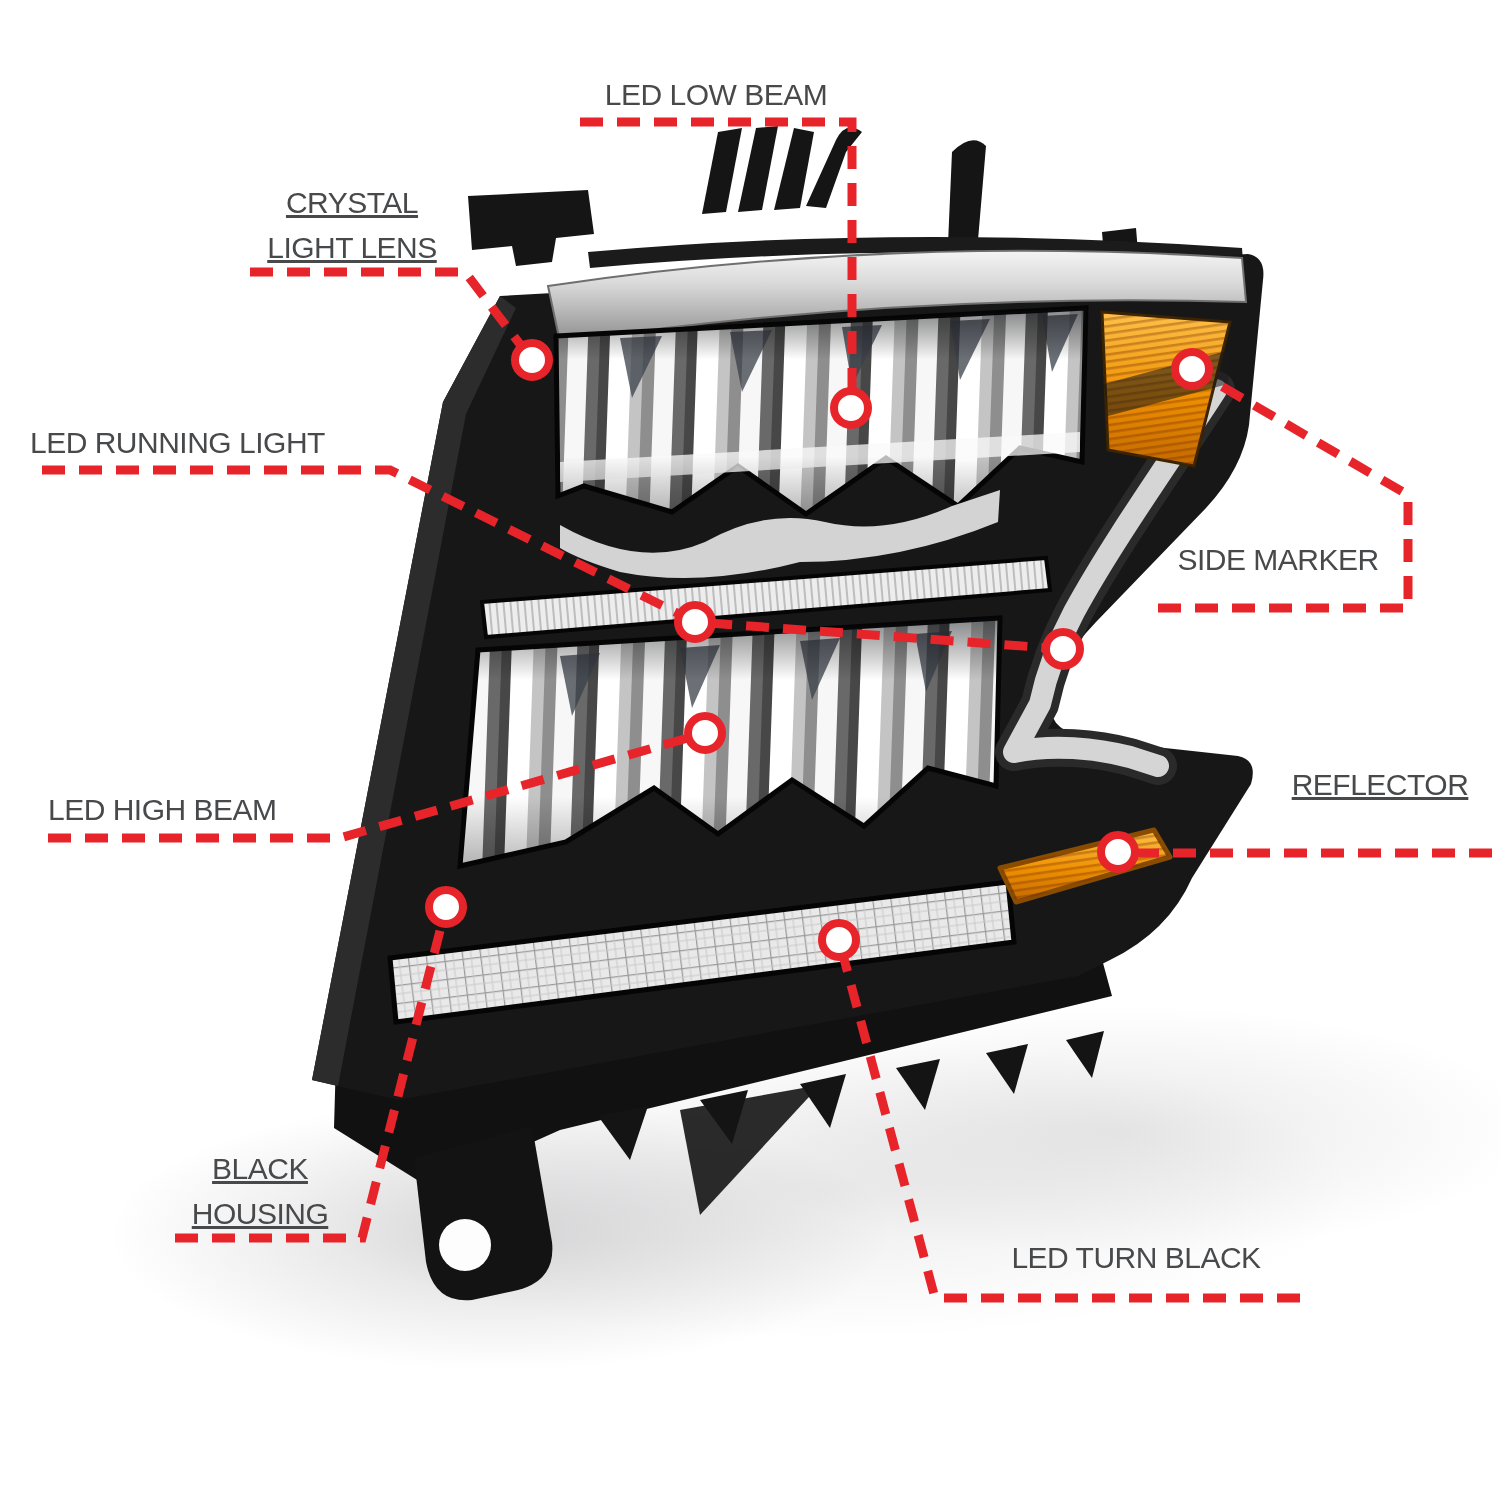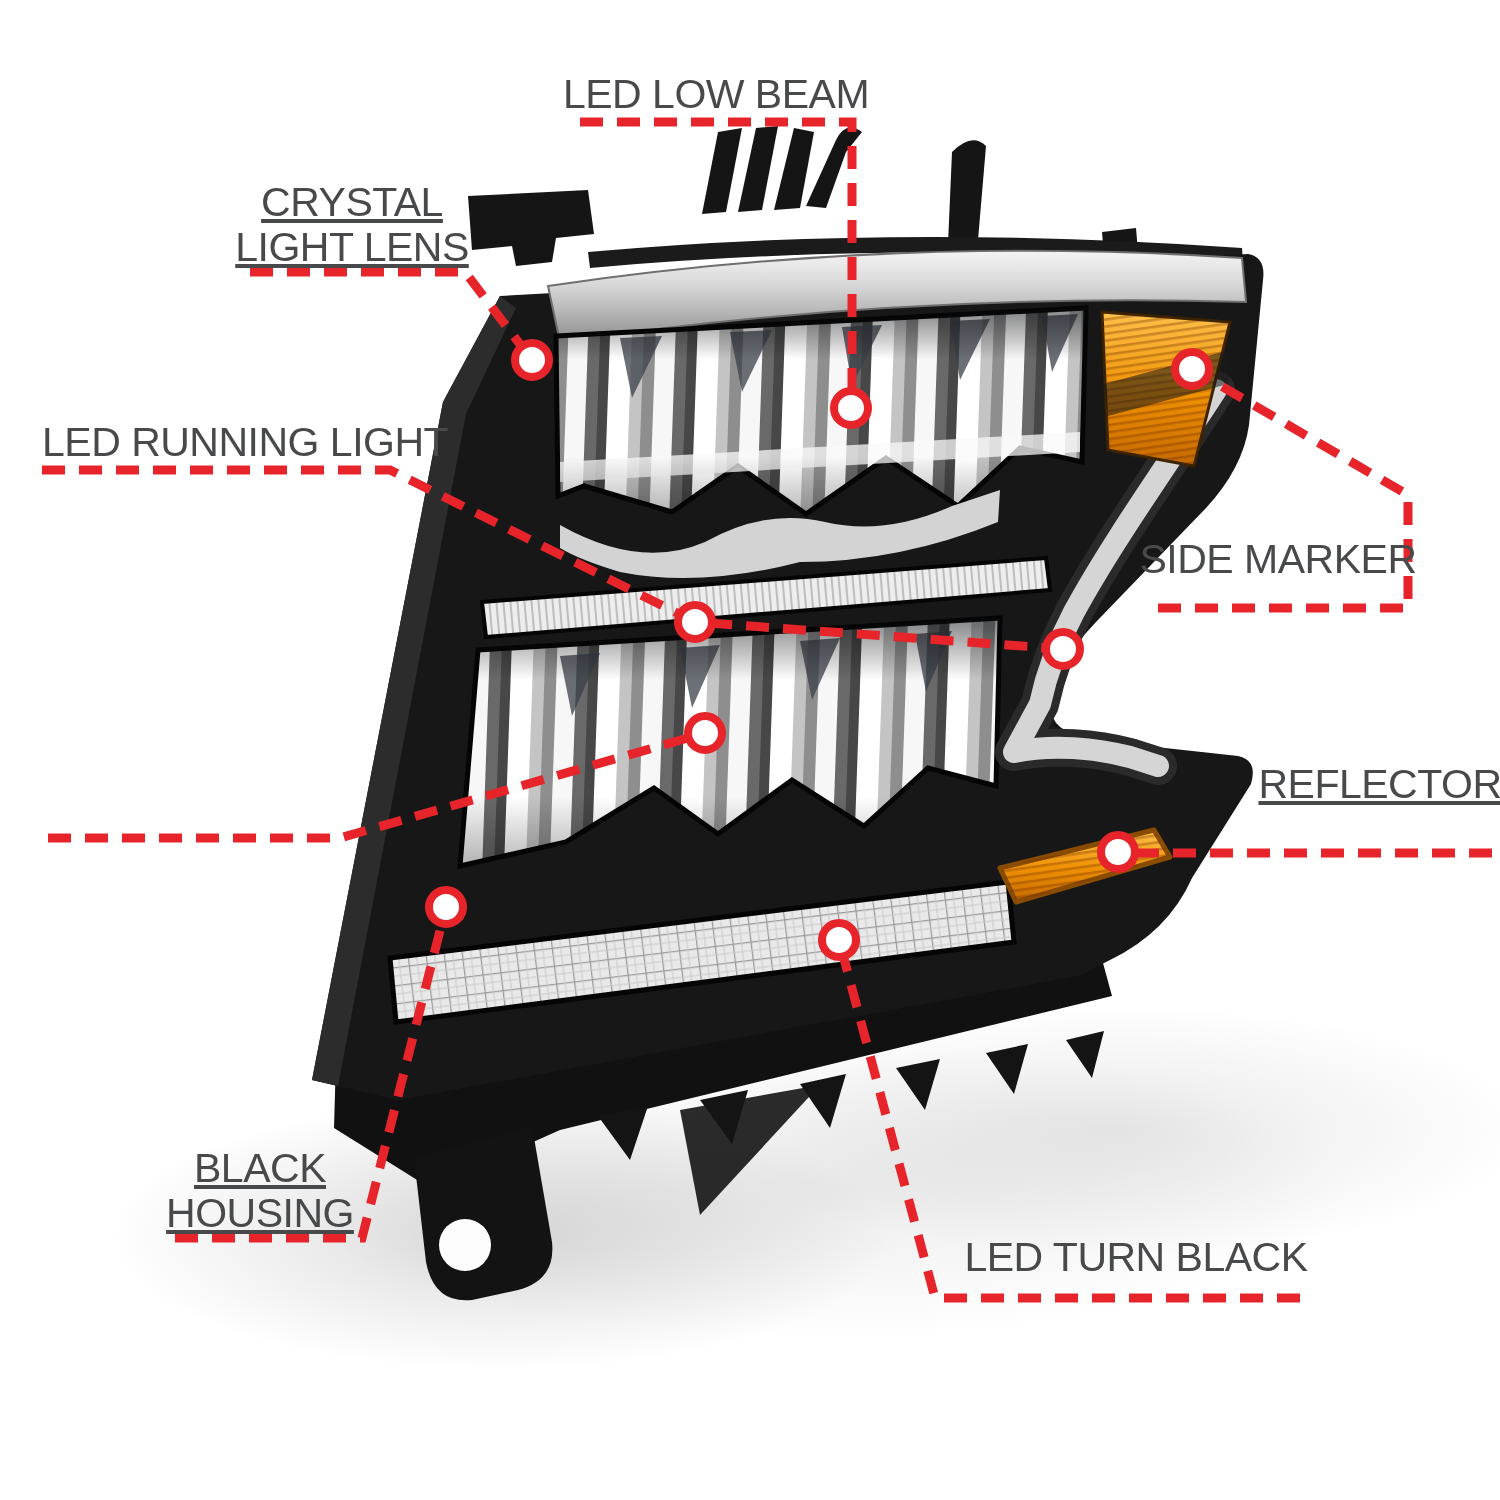--- a/index.html
+++ b/index.html
@@ -1,19 +1,19 @@
 <!DOCTYPE html>
 <html style="--callout_red: #e8242b; --label_text: #48494b; --amber: #f09000; --silver_trim: #c9c9c9; --housing_black: #171717; --lens_white: #ececec;"><head>
 <meta charset="utf-8">
 <style>
   html,body{margin:0;padding:0;background:#ffffff;}
   .stage{position:relative;width:1500px;height:1500px;background:#ffffff;overflow:hidden;
          font-family:"Liberation Sans",sans-serif;}
   svg.art{position:absolute;left:0;top:0;width:1500px;height:1500px;}
-  .label{position:absolute;color:var(--label_text,#48494b);font-size:41px;line-height:45px;
+  .label{position:absolute;color:var(--label_text,#48494b);font-size:30px;line-height:45px;
          letter-spacing:-0.5px;white-space:nowrap;font-weight:400;}
   .label.center{transform:translateX(-50%);text-align:center;}
   .label .line{display:block;text-decoration:underline;}
   .leader{fill:none;stroke:var(--callout_red,#e8242b);stroke-width:9;stroke-dasharray:23 14;}
   .dot{fill:#ffffff;stroke:var(--callout_red,#e8242b);stroke-width:8;}
 </style>
 </head>
 <body>
 
 <div class="stage">
@@ -172,24 +172,25 @@
     </g>
   </svg>
 
   <div class="label center" style="left:716px;top:72px">LED LOW BEAM</div>
 
   <div class="label center" style="left:352px;top:180px">
     <span class="line">CRYSTAL</span>
     <span class="line">LIGHT LENS</span>
   </div>
 
-  <div class="label" style="left:42px;top:420px">LED RUNNING LIGHT</div>
+  <div class="label" style="left:30px;top:420px">LED RUNNING LIGHT</div>
 
   <div class="label center" style="left:1278px;top:537px">SIDE MARKER</div>
 
+  <div class="label" style="left:48px;top:787px">LED HIGH BEAM</div>
 
   <div class="label center" style="left:1380px;top:762px">
     <span class="line">REFLECTOR</span>
   </div>
 
   <div class="label center" style="left:260px;top:1146px">
     <span class="line">BLACK</span>
     <span class="line">HOUSING</span>
   </div>
 

